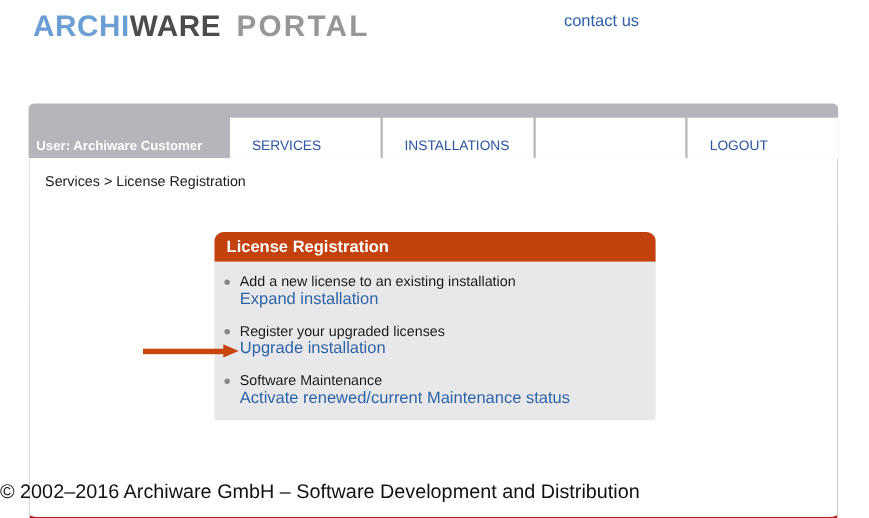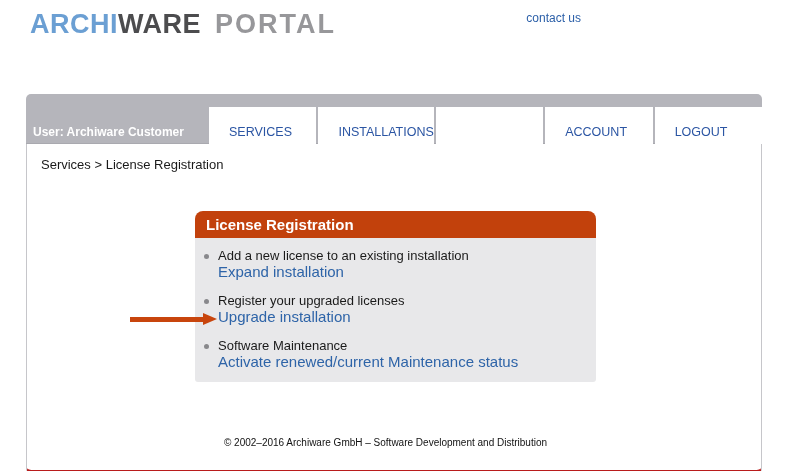--- a/index.html
+++ b/index.html
@@ -7,21 +7,21 @@
     width:790px;height:471px;position:relative;background:#ffffff;
     font-family:"Liberation Sans","DejaVu Sans",sans-serif;
     -webkit-font-smoothing:antialiased;overflow:hidden;
   }
   
   .top-header{position:absolute;left:0;top:0;width:625px;height:53px;}
   .logo{position:absolute;left:30px;top:9px;font-size:27px;font-weight:bold;letter-spacing:.5px;white-space:nowrap;}
   .logo .p1{color:#6b9fd3;}
   .logo .p2{color:#4c4c4e;}
   .logo .p3{color:#97979a;margin-left:14px;letter-spacing:2px;}
-  .contact{position:absolute;top:11px;right:44px;font-size:12px;color:#2b5fa8;text-decoration:none;cursor:pointer;}
+  .contact{position:absolute;top:11px;right:44px;font-size:15px;color:#2b5fa8;text-decoration:none;cursor:pointer;}
 
   
   .container{position:absolute;left:26px;top:53px;width:736px;height:428px;margin-top:41px;}
   .navbar{
     height:50px;background:#b5b5bb;border-radius:5px 5px 0 0;
     box-sizing:border-box;padding-top:13px;border-bottom:1px solid #a9a9af;
   }
   .nav-row{display:flex;height:37px;}
   .user-block{
     width:181px;box-sizing:border-box;color:#ffffff;font-weight:bold;font-size:12px;
@@ -59,41 +59,40 @@
   
   .arrow{position:absolute;left:130px;top:313px;width:87px;height:13px;}
   .arrow .shaft{position:absolute;left:0;top:4px;width:74px;height:5px;background:#c8450d;}
   .arrow .head{
     position:absolute;left:73px;top:0;width:0;height:0;
     border-top:6.5px solid transparent;border-bottom:6.5px solid transparent;
     border-left:14px solid #c8450d;
   }
 
   
-  .footer{position:absolute;left:0;top:437px;width:771px;text-align:center;font-size:10px;color:#111111;}
+  .footer{position:absolute;left:0;top:437px;width:771px;text-align:left;font-size:18px;color:#111111;}
 </style>
 </head>
 <body>
 
 <div class="top-header">
   <div class="logo">
     <span class="p1">ARCHI</span><span class="p2">WARE</span><span class="p3">PORTAL</span>
   </div>
   <a class="contact">contact us</a>
 </div>
 
 <div class="container">
 
   <div class="navbar">
     <div class="nav-row">
       <div class="user-block">User: Archiware Customer</div>
       <div class="nav-tab">SERVICES</div>
       <div class="nav-tab">INSTALLATIONS</div>
       <div class="nav-tab empty"></div>
-      <div class="nav-tab">ACCOUNT</div>
       <div class="nav-tab">LOGOUT</div>
     </div>
   </div>
 
   <div class="content">
     <div class="breadcrumb">Services &gt; License Registration</div>
 
     <div class="panel">
       <div class="panel-header">License Registration</div>
       <div class="panel-body">

